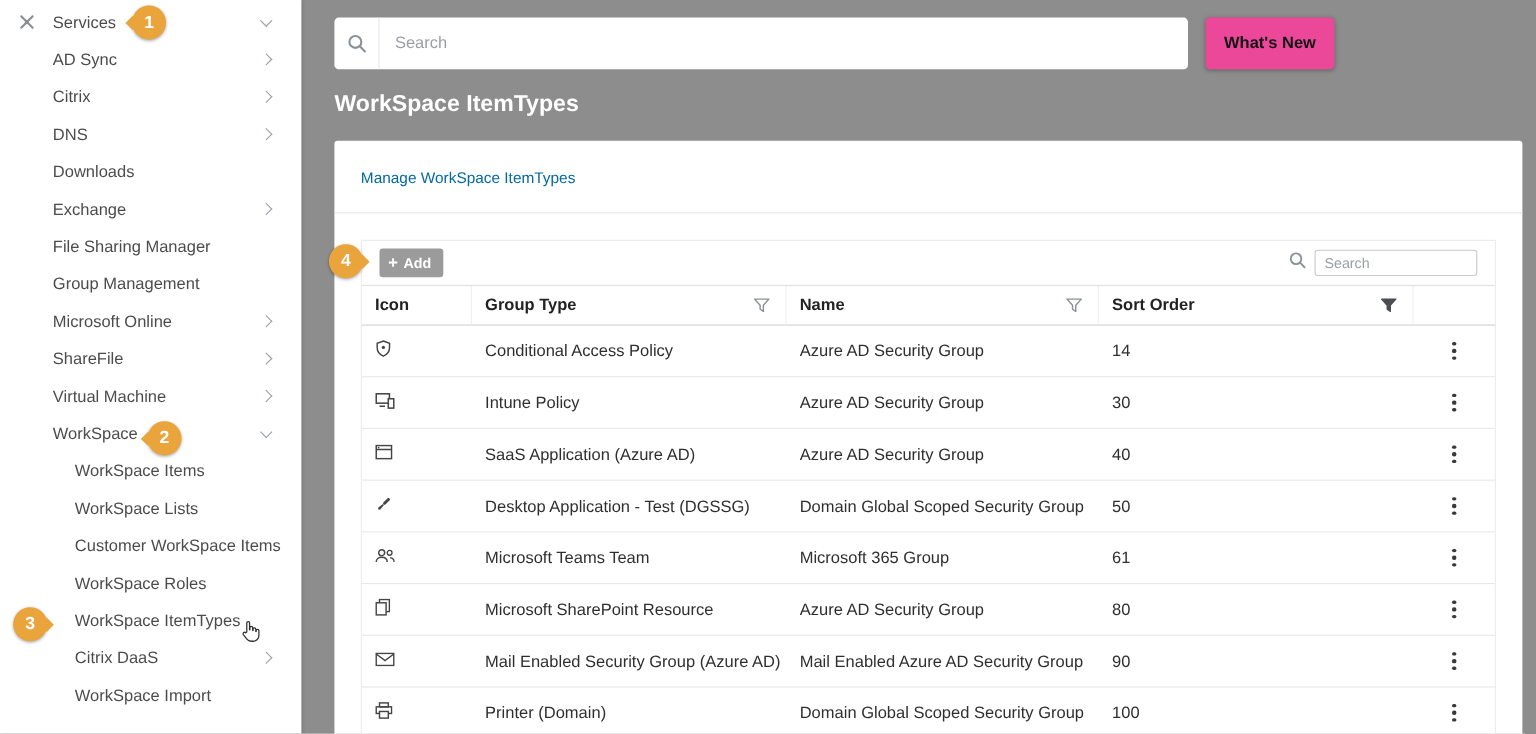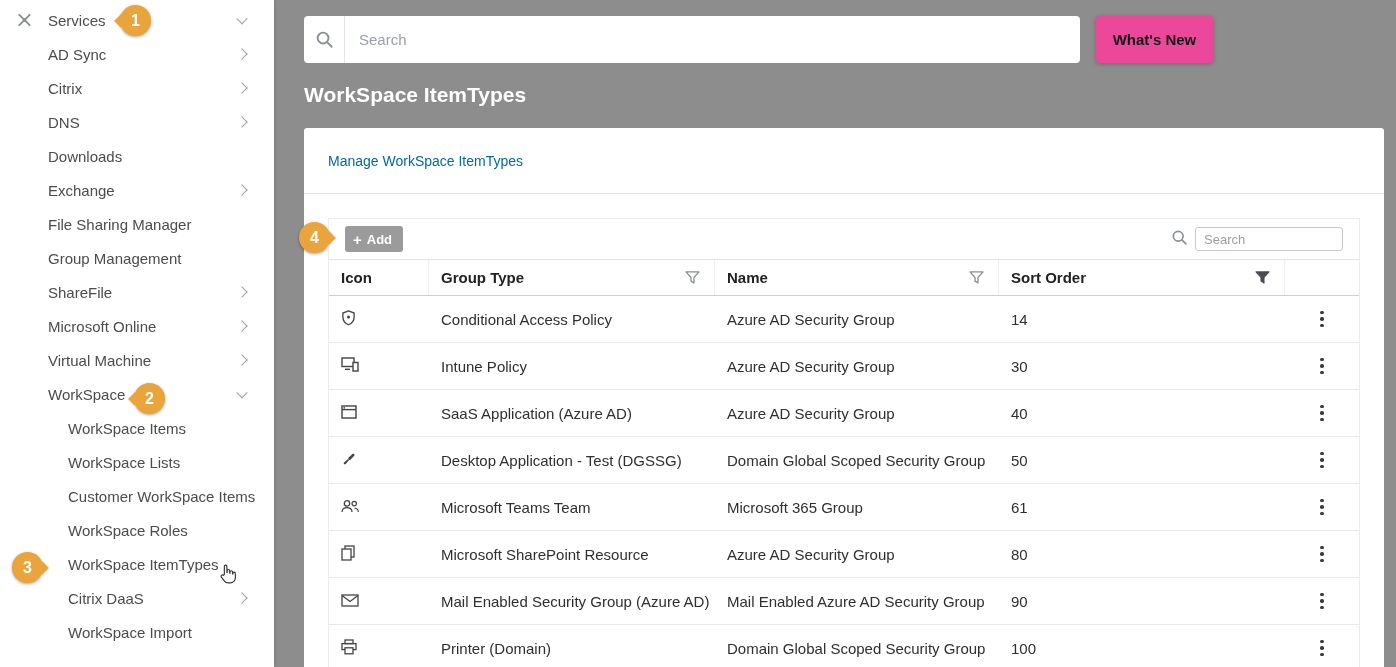--- a/index.html
+++ b/index.html
@@ -148,25 +148,25 @@
       <span>Exchange</span>
       <span class="chev r"></span>
     </div>
   <div class="side-item">
       <span>File Sharing Manager</span>
     </div>
   <div class="side-item">
       <span>Group Management</span>
     </div>
   <div class="side-item">
+      <span>Microsoft Online</span>
+      <span class="chev r"></span>
+    </div>
+  <div class="side-item">
       <span>ShareFile</span>
-      <span class="chev r"></span>
-    </div>
-  <div class="side-item">
-      <span>Microsoft Online</span>
       <span class="chev r"></span>
     </div>
   <div class="side-item">
       <span>Virtual Machine</span>
       <span class="chev r"></span>
     </div>
   <div class="side-item">
       <span>WorkSpace</span>
       <span class="chev d"></span>
     </div>

